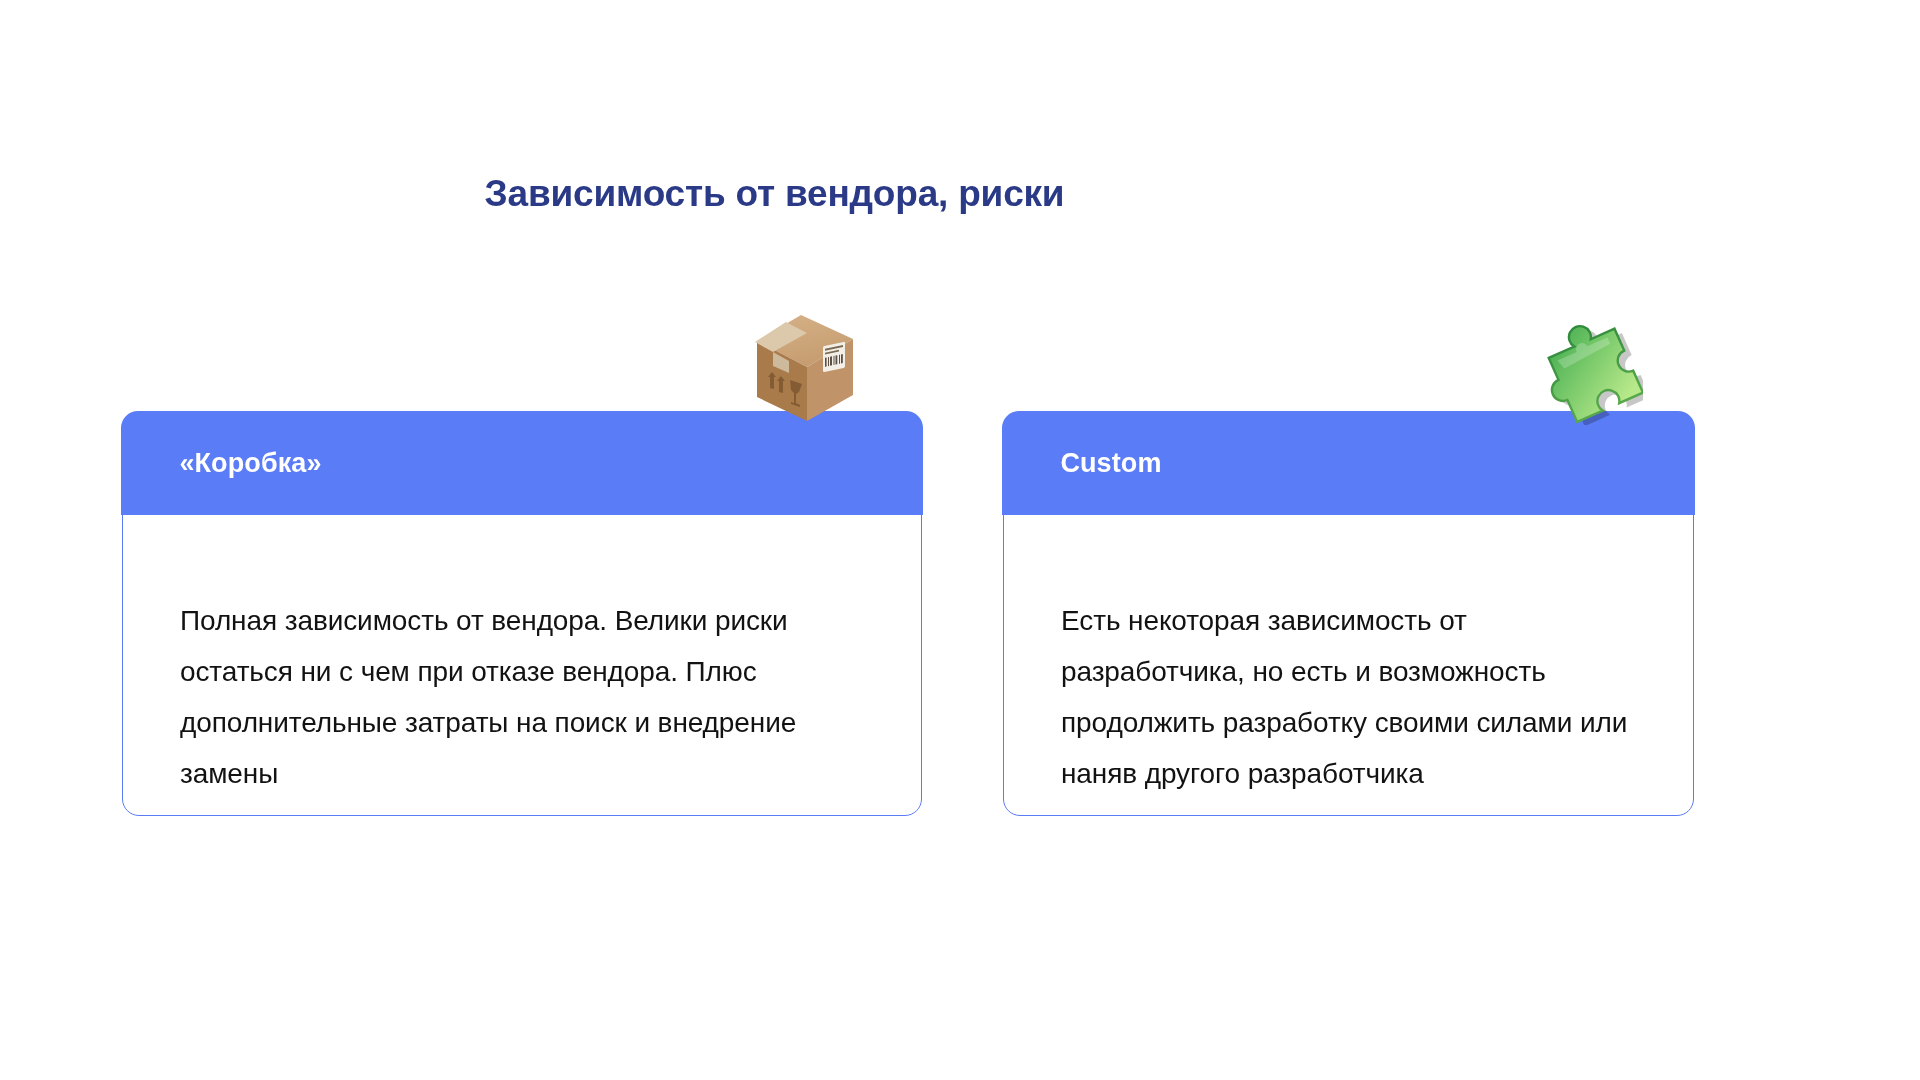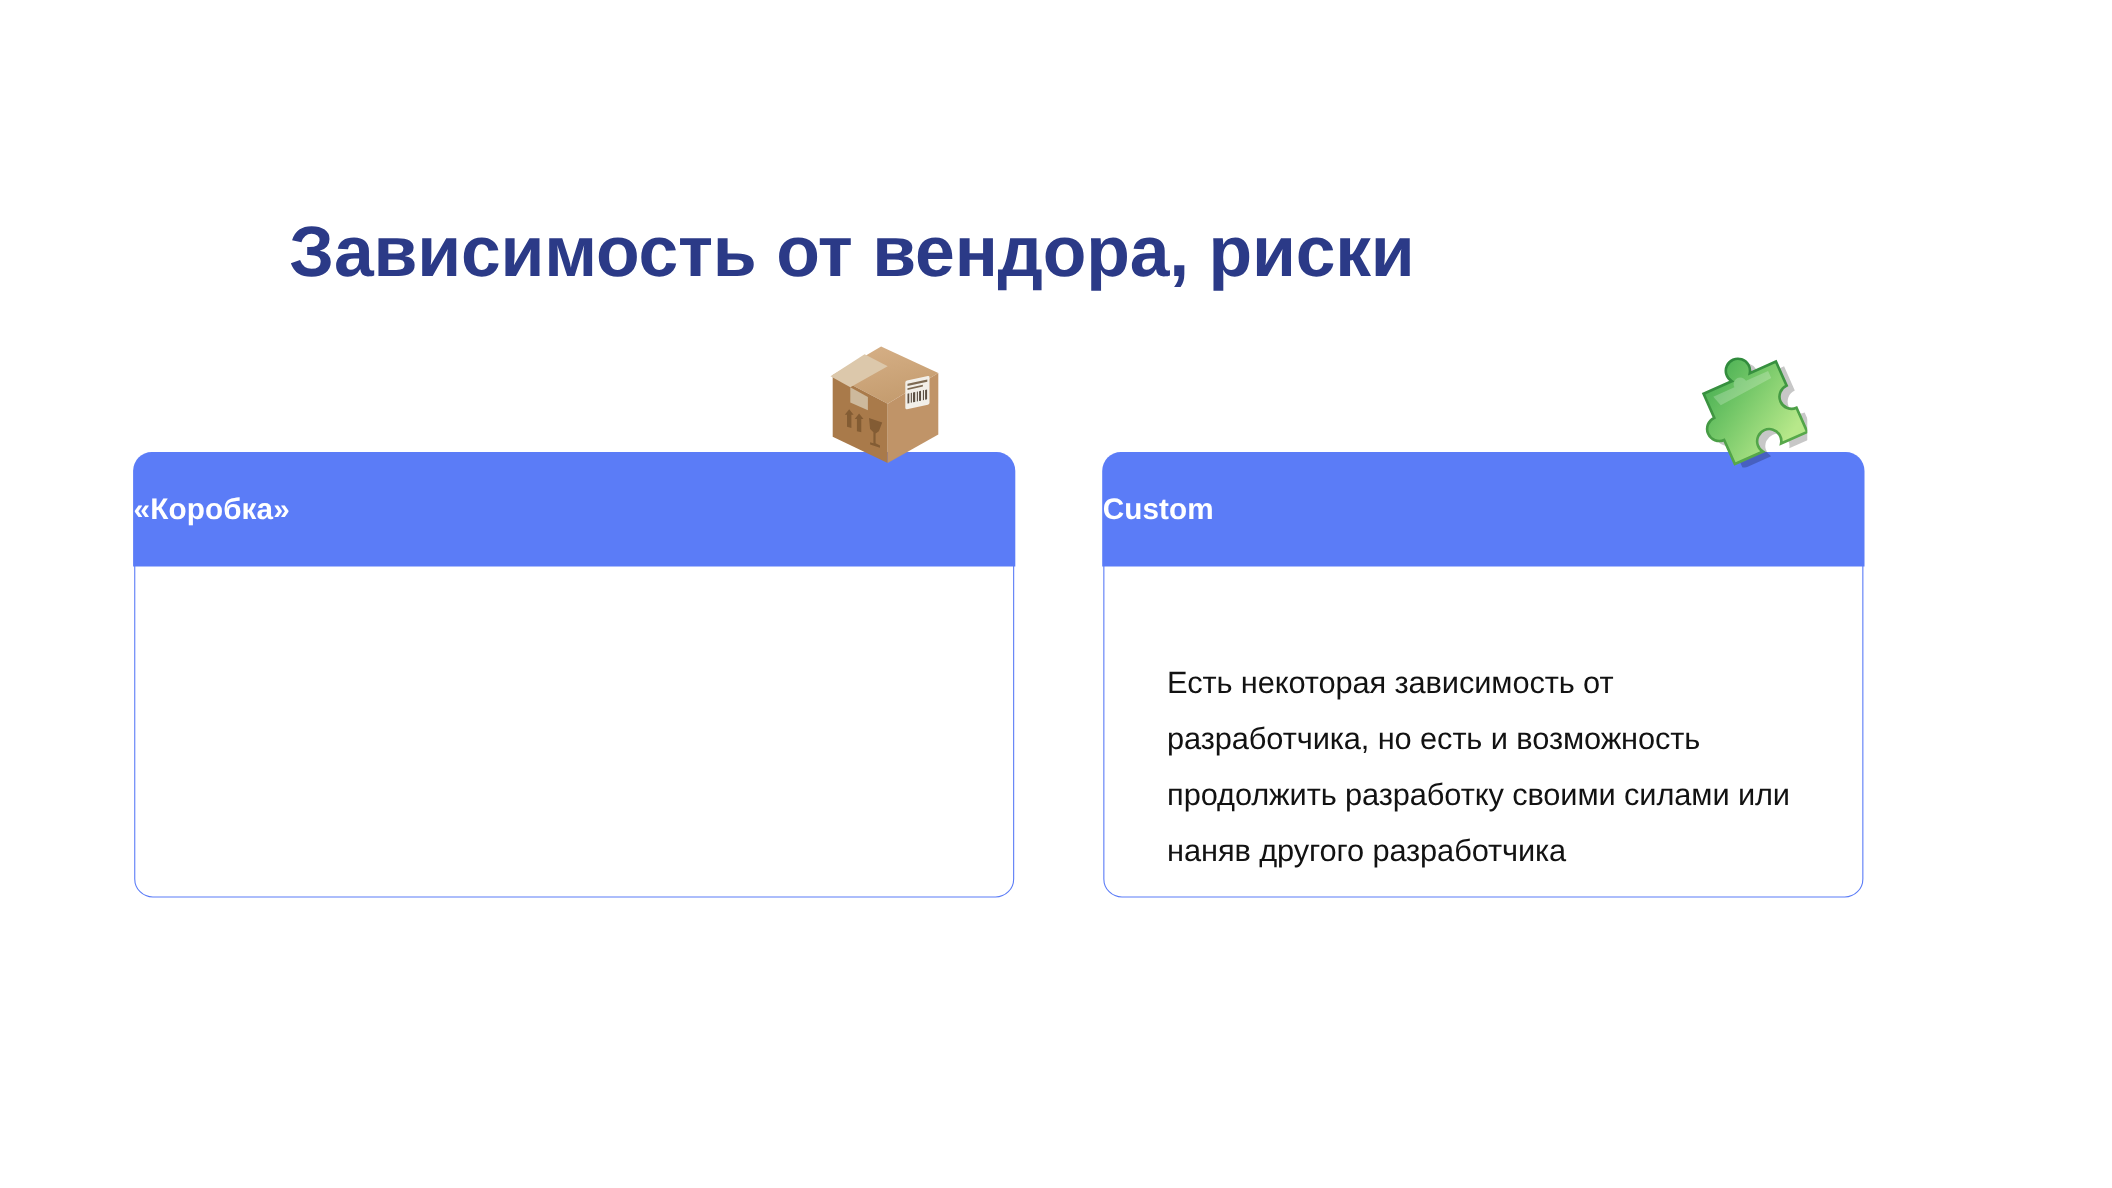--- a/index.html
+++ b/index.html
@@ -22,21 +22,21 @@
     background: #ffffff;
   }
 
   
   .slide-title {
     position: absolute;
     left: 0;
     top: 148px;
     width: 1549px;
     text-align: center;
-    font-size: 65px;
+    font-size: 37px;
     font-weight: bold;
     letter-spacing: -0.2px;
     color: #2b3a87;
     line-height: 1.15;
     white-space: nowrap;
   }
 
   
   .card {
     position: absolute;
@@ -61,20 +61,21 @@
     border-radius: 17px 17px 0 0;
     display: flex;
     align-items: center;
     z-index: 2;
   }
   .card-header-title {
     color: #ffffff;
     font-size: 27px;
     font-weight: bold;
     letter-spacing: 0.1px;
+    padding-left: 58px;
     white-space: nowrap;
   }
 
   .card-body {
     position: absolute;
     left: 0;
     top: 104px;
     right: 0;
     bottom: 0;
     padding: 50px 40px 0 57px;
@@ -169,20 +170,23 @@
         <g fill="#7d5730" opacity="0.85">
           <path d="M41,69 L53,73 L50,81 L47,83 L47,92 L51,94 L51,96 L42,93 L42,91 L45,92 L45,82 L42,79 Z"></path>
         </g>
       </svg>
     </div>
 
     <div class="card-header">
       <span class="card-header-title">«Коробка»</span>
     </div>
 
+    <div class="card-body">
+      <p class="card-text">Полная зависимость от вендора. Велики риски остаться ни с чем при отказе вендора. Плюс дополнительные затраты на поиск и внедрение замены</p>
+    </div>
   </div>
 
   <div class="card card--right">
 
     <div class="card-icon icon-puzzle">
       <svg viewBox="0 0 110 110" width="110" height="110" xmlns="http://www.w3.org/2000/svg">
         <defs>
           <linearGradient id="puzzleGrad" x1="0.15" y1="0" x2="0.75" y2="1">
             <stop offset="0" stop-color="#3faa4e"></stop>
             <stop offset="0.45" stop-color="#74c768"></stop>

